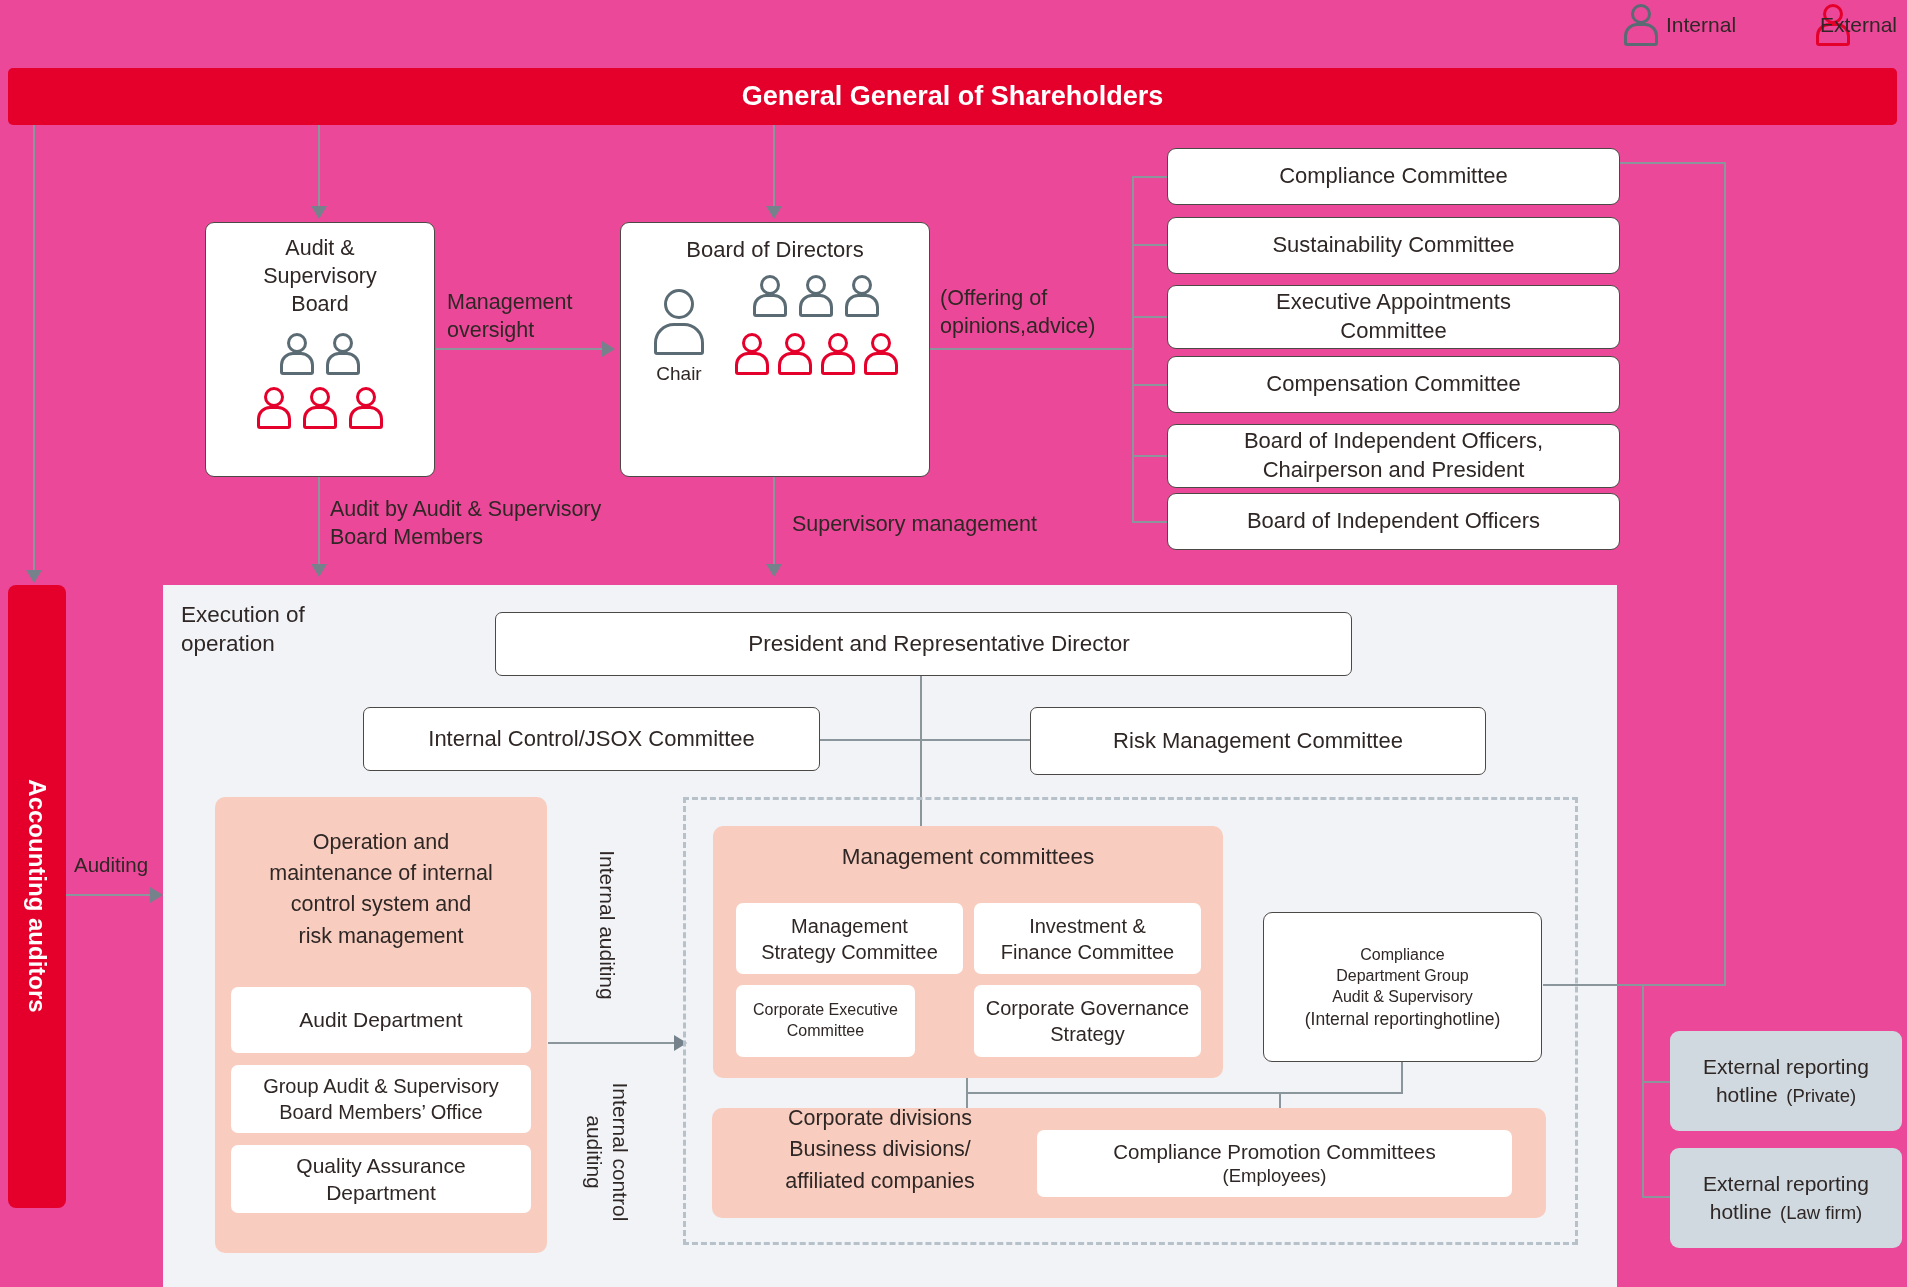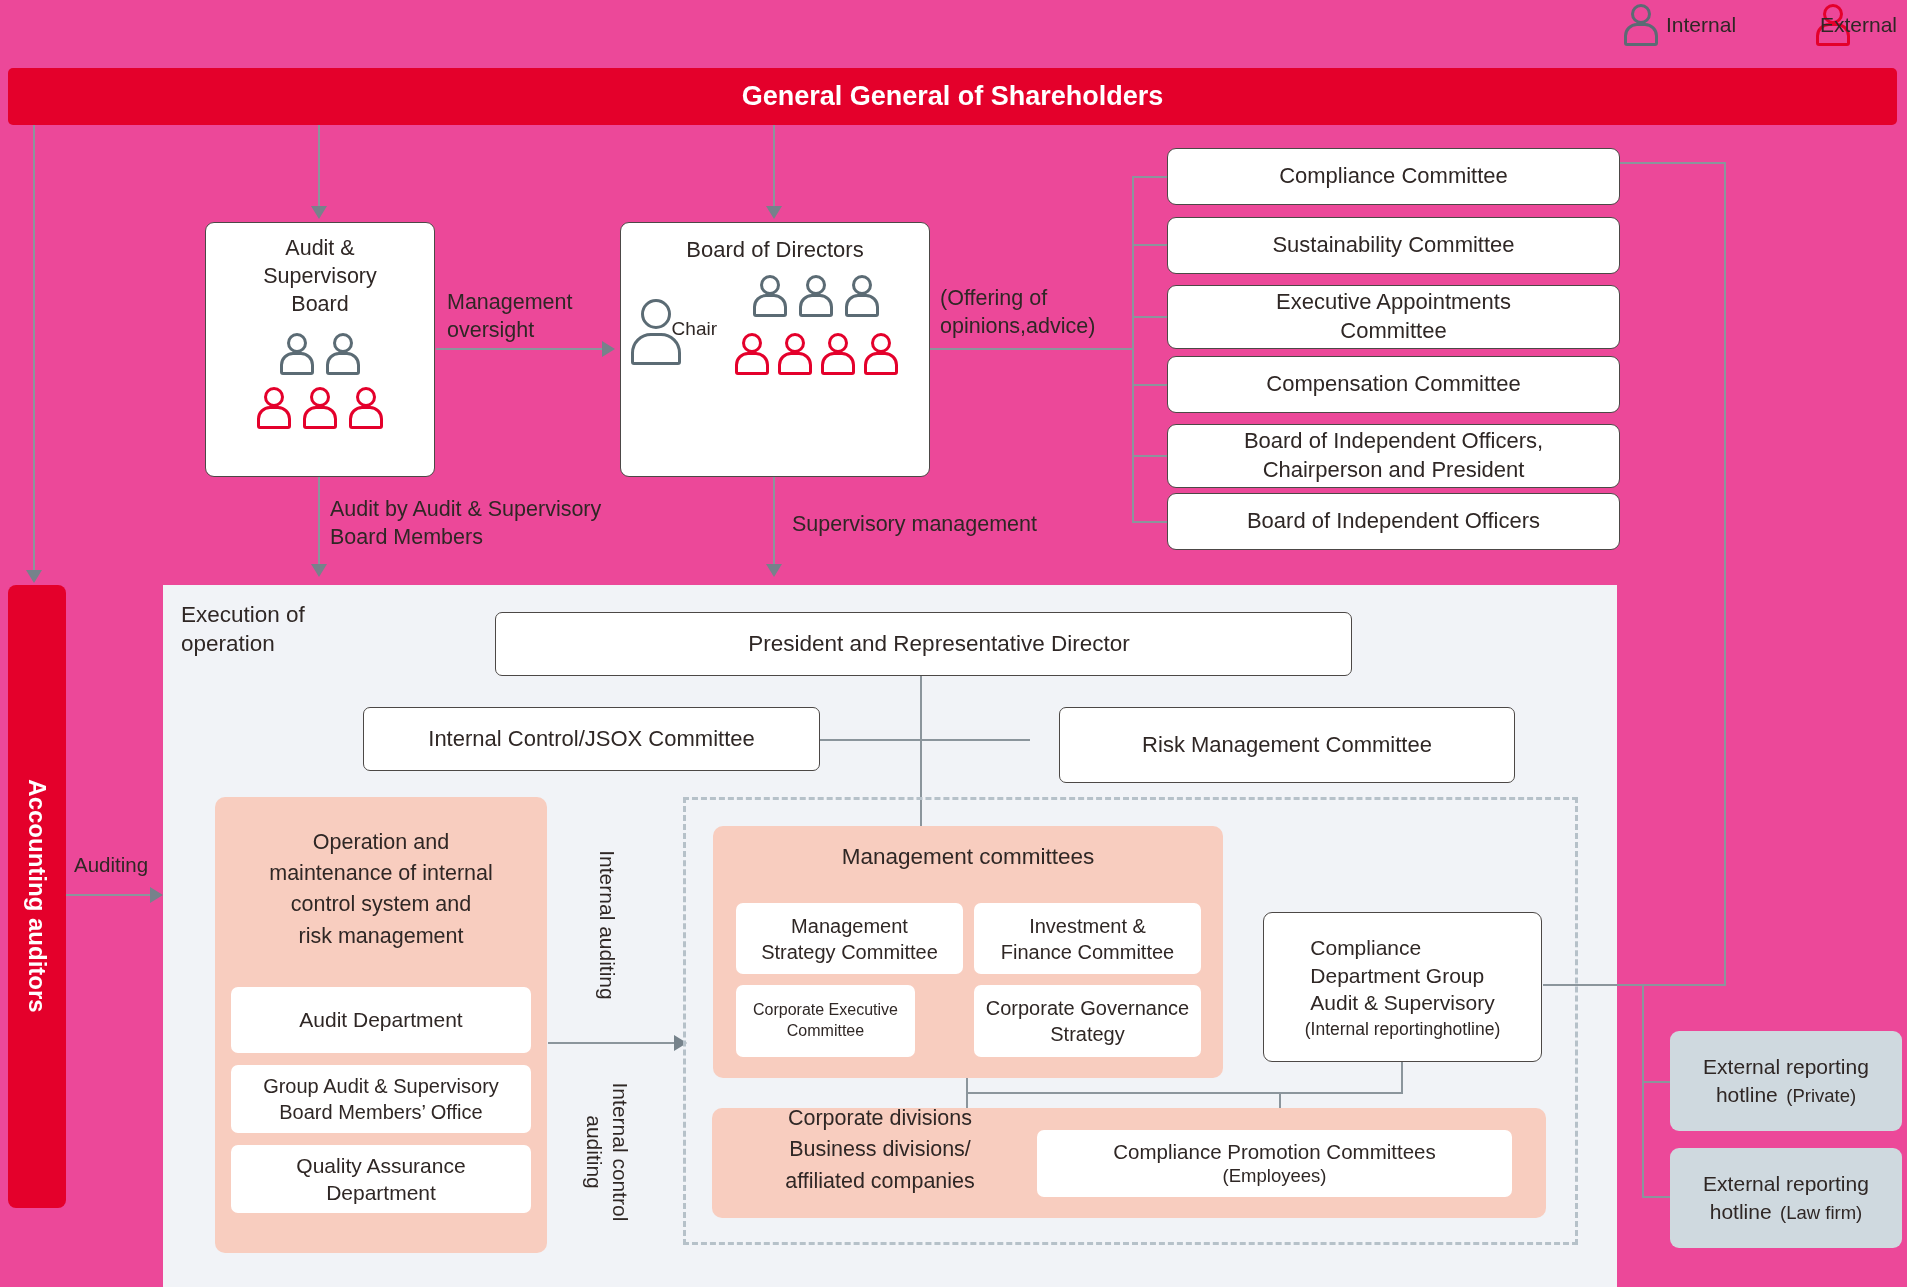--- a/index.html
+++ b/index.html
@@ -83,21 +83,21 @@
   
   <div class="abs ws lbl" style="left:447px;top:289px;width:180px;font-size:21.5px;">Management
 oversight</div>
   <div class="abs hl" style="left:436px;top:348px;width:168px;"></div>
   <div class="abs tri-right" style="left:602px;top:341px;"></div>
 
   
   <div class="abs wbox" style="left:620px;top:222px;width:310px;height:255px;">
     <div class="ctr" style="margin-top:14px;font-size:22px;">Board of Directors</div>
     <div style="display:flex;padding:12px 14px 0 20px;">
-      <div style="width:76px;display:flex;flex-direction:row;align-items:center;">
+      <div style="width:76px;display:flex;flex-direction:column;align-items:center;">
         <span class="person p-lg c-int" style="margin-top:14px;"></span>
         <div style="font-size:19px;margin-top:8px;">Chair</div>
       </div>
       <div style="flex:1;display:flex;flex-direction:column;">
         <div class="iconrow" style="gap:12px;">
           <span class="person c-int"></span>
           <span class="person c-int"></span>
           <span class="person c-int"></span>
         </div>
         <div class="iconrow" style="gap:9px;margin-top:16px;">
@@ -152,21 +152,21 @@
   <div class="abs ws lbl" style="left:181px;top:600px;width:220px;font-size:22.5px;">Execution of
 operation</div>
 
   
   <div class="abs wbox ctr" style="left:495px;top:612px;width:857px;height:64px;font-size:22.5px;border-radius:7px;padding-left:31px;">President and Representative Director</div>
   <div class="abs vl" style="left:920px;top:676px;height:150px;"></div>
   <div class="abs hl" style="left:820px;top:739px;width:210px;"></div>
 
   
   <div class="abs wbox ctr" style="left:363px;top:707px;width:457px;height:64px;font-size:22px;border-radius:7px;">Internal Control/JSOX Committee</div>
-  <div class="abs wbox ctr" style="left:1030px;top:707px;width:456px;height:76px;font-size:22px;border-radius:7px;margin-left:29px;">Risk Management Committee</div>
+  <div class="abs wbox ctr" style="left:1030px;top:707px;width:456px;height:68px;font-size:22px;border-radius:7px;">Risk Management Committee</div>
 
   
   <div class="abs pinkbox" style="left:215px;top:797px;width:332px;height:456px;">
     <div class="ws ctr lbl" style="margin-top:30px;font-size:21.5px;line-height:1.45;">Operation and
 maintenance of internal
 control system and
 risk management</div>
     <div class="abs subwhite ctr" style="left:16px;top:190px;width:300px;height:66px;font-size:21px;">Audit Department</div>
     <div class="abs subwhite ctr ws lbl" style="left:16px;top:268px;width:300px;height:68px;font-size:20px;">Group Audit &amp; Supervisory
 Board Members’ Office</div>
@@ -192,21 +192,21 @@
     <div class="abs subwhite ctr ws lbl" style="left:261px;top:77px;width:227px;height:71px;font-size:20px;">Investment &amp;
 Finance Committee</div>
     <div class="abs subwhite ctr ws lbl" style="left:23px;top:159px;width:179px;height:72px;font-size:16px;">Corporate Executive
 Committee</div>
     <div class="abs subwhite ctr ws lbl" style="left:261px;top:159px;width:227px;height:72px;font-size:20px;">Corporate Governance
 Strategy</div>
   </div>
 
   
   <div class="abs wbox" style="left:1263px;top:912px;width:279px;height:150px;display:flex;flex-direction:column;align-items:center;justify-content:center;">
-    <div class="ws lbl" style="font-size:21px;text-align:left;line-height:1.33;">Compliance
+    <div class="ws lbl" style="font-size:16px;text-align:center;line-height:1.33;">Compliance
 Department Group
 Audit &amp; Supervisory</div>
     <div style="font-size:17.5px;text-align:center;margin-top:2px;">(Internal reportinghotline)</div>
   </div>
 
   
   <div class="abs vl" style="left:966px;top:1078px;height:30px;"></div>
   <div class="abs hl" style="left:966px;top:1092px;width:437px;"></div>
   <div class="abs vl" style="left:1401px;top:1062px;height:31px;"></div>
   <div class="abs vl" style="left:1279px;top:1092px;height:38px;"></div>

